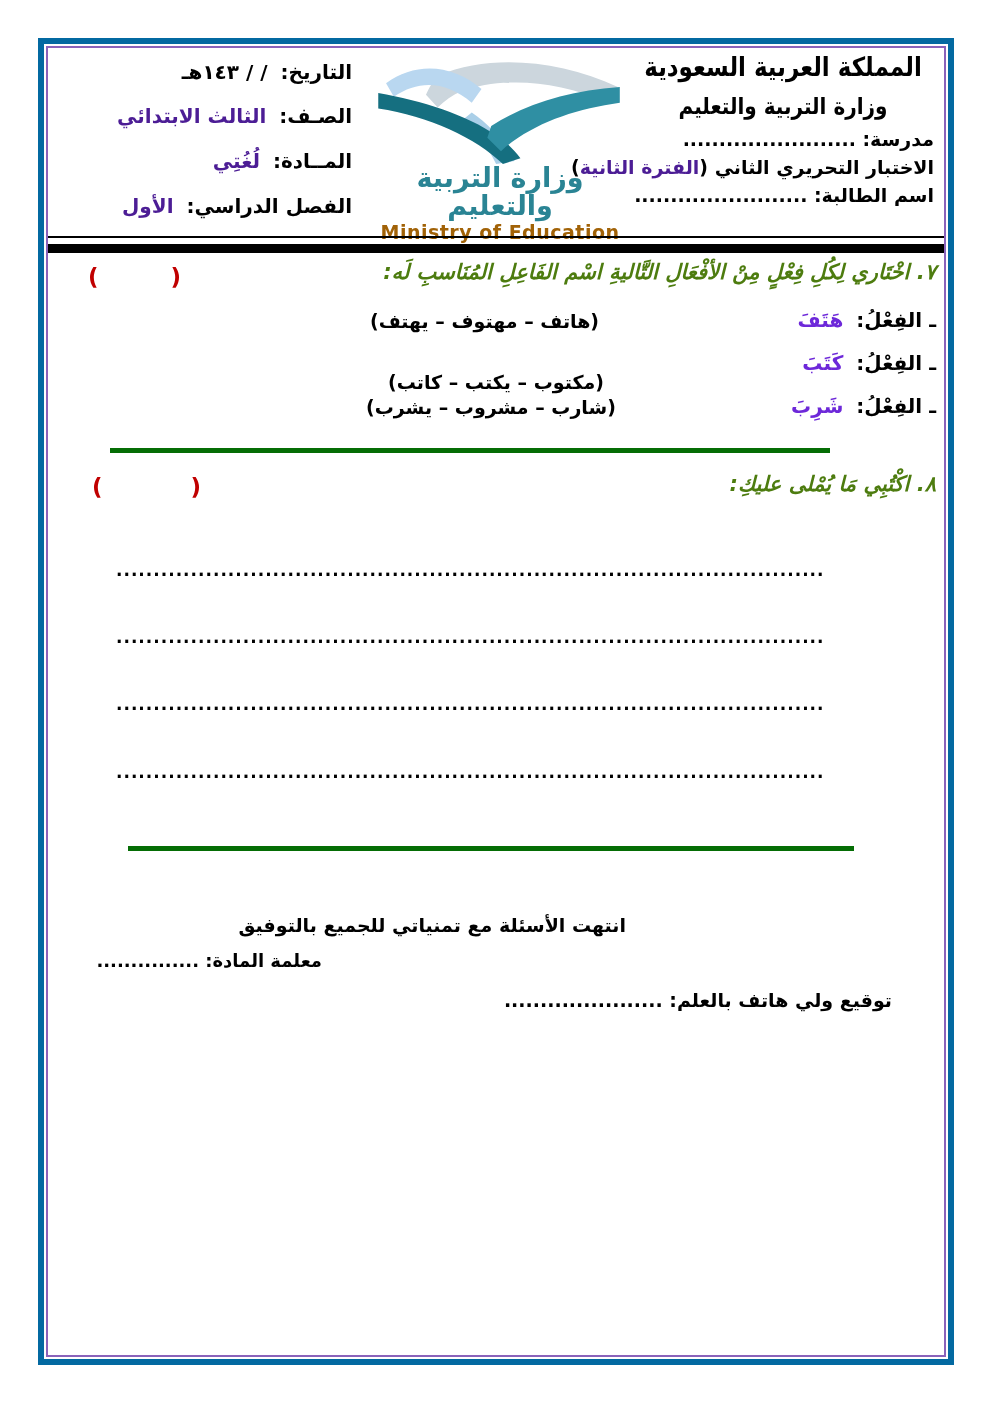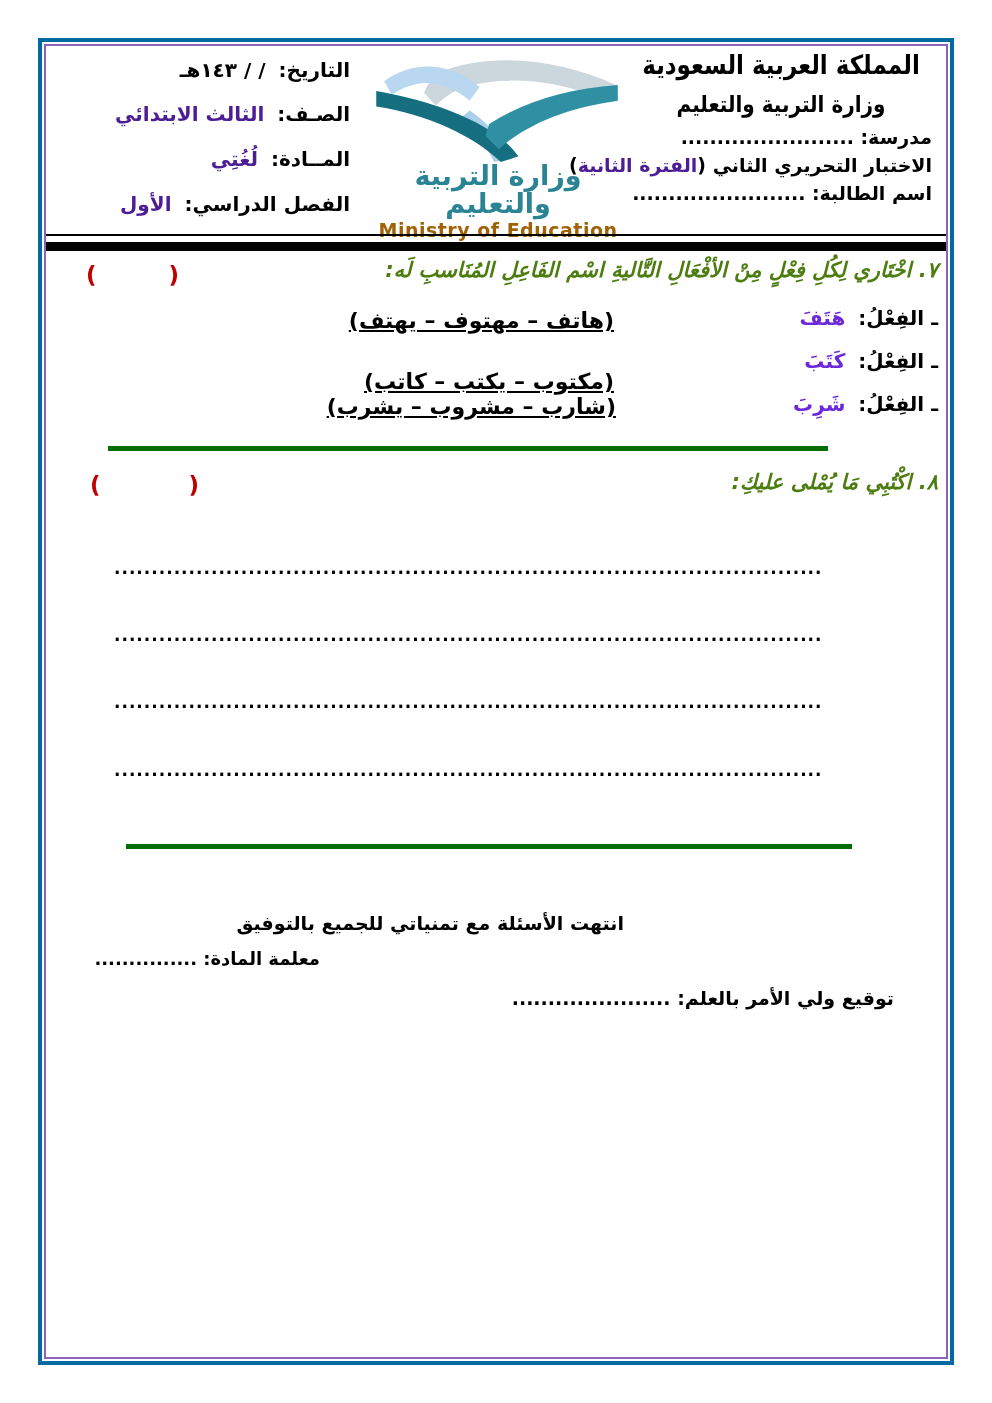--- a/index.html
+++ b/index.html
@@ -1,21 +1,21 @@
 <!DOCTYPE html>
 <html lang="ar" dir="rtl"><head>
 <meta charset="utf-8">
 <style>
   html,body{margin:0;padding:0;}
   body{
     width:992px;height:1403px;background:#ffffff;position:relative;
     font-family:"DejaVu Sans",sans-serif;font-weight:700;color:#000;
     overflow:hidden;
   }
-  .page{position:absolute;inset:38px;border:4px solid #0369a1;}
+  .page{position:absolute;inset:38px;border:6px solid #0369a1;}
   .inner{position:absolute;inset:2px;border:2px solid #8a63bb;}
   .abs{position:absolute;}
 
   
   .hdr-left{left:10px;top:10px;width:294px;text-align:right;}
   .hdr-line{position:absolute;right:0;white-space:nowrap;font-size:20px;}
   .hl-1{top:2px;}  .hl-2{top:46px;} .hl-3{top:91px;} .hl-4{top:136px;}
   .red{color:#4c1d95;}
   .hdr-line .val{margin-right:6px;}
 
@@ -40,21 +40,21 @@
   .q-title{font-size:21px;color:#4d7c0f;white-space:nowrap;font-style:italic;}
   .q7-title{right:8px;top:212px;}
   .q8-title{right:8px;top:424px;}
   .marks{color:#c00000;font-size:23px;white-space:pre;direction:ltr;}
   .q7-marks{left:40px;top:216px;}
   .q8-marks{left:44px;top:426px;}
 
   .item-row{right:8px;height:30px;white-space:nowrap;font-size:20px;}
   .ir-1{top:260px;} .ir-2{top:303px;} .ir-3{top:346px;}
   .verb{color:#6d28d9;margin-right:6px;}
-  .options{font-size:22px;white-space:nowrap;text-decoration:underline;}
+  .options{font-size:19px;white-space:nowrap;}
   .opt-1{top:262px;} .opt-2{top:323px;} .opt-3{top:348px;}
   .options{left:0;width:512px;text-align:left;direction:rtl;}
   .opt-box{position:absolute;}
 
   .green-rule{height:5px;background:#056d05;}
   .g1{left:62px;width:720px;top:400px;}
   .g2{left:80px;width:726px;top:798px;}
 
   .dotline{left:68px;width:708px;height:24px;overflow:hidden;direction:ltr;
            font-size:17px;letter-spacing:1px;white-space:nowrap;}
@@ -160,18 +160,18 @@
     <div class="abs green-rule g2"></div>
 
     <div class="abs closing">انتهت الأسئلة مع تمنياتي للجميع بالتوفيق</div>
 
     <div class="abs teacher">
       <span>معلمة المادة:</span>
       <span>...............</span>
     </div>
 
     <div class="abs guardian">
-      <span>توقيع ولي الأمر بالعلم:</span>
+      <span>توقيع ولي هاتف بالعلم:</span>
       <span>......................</span>
     </div>
 
   </div>
 </div>
 
 </body></html>

